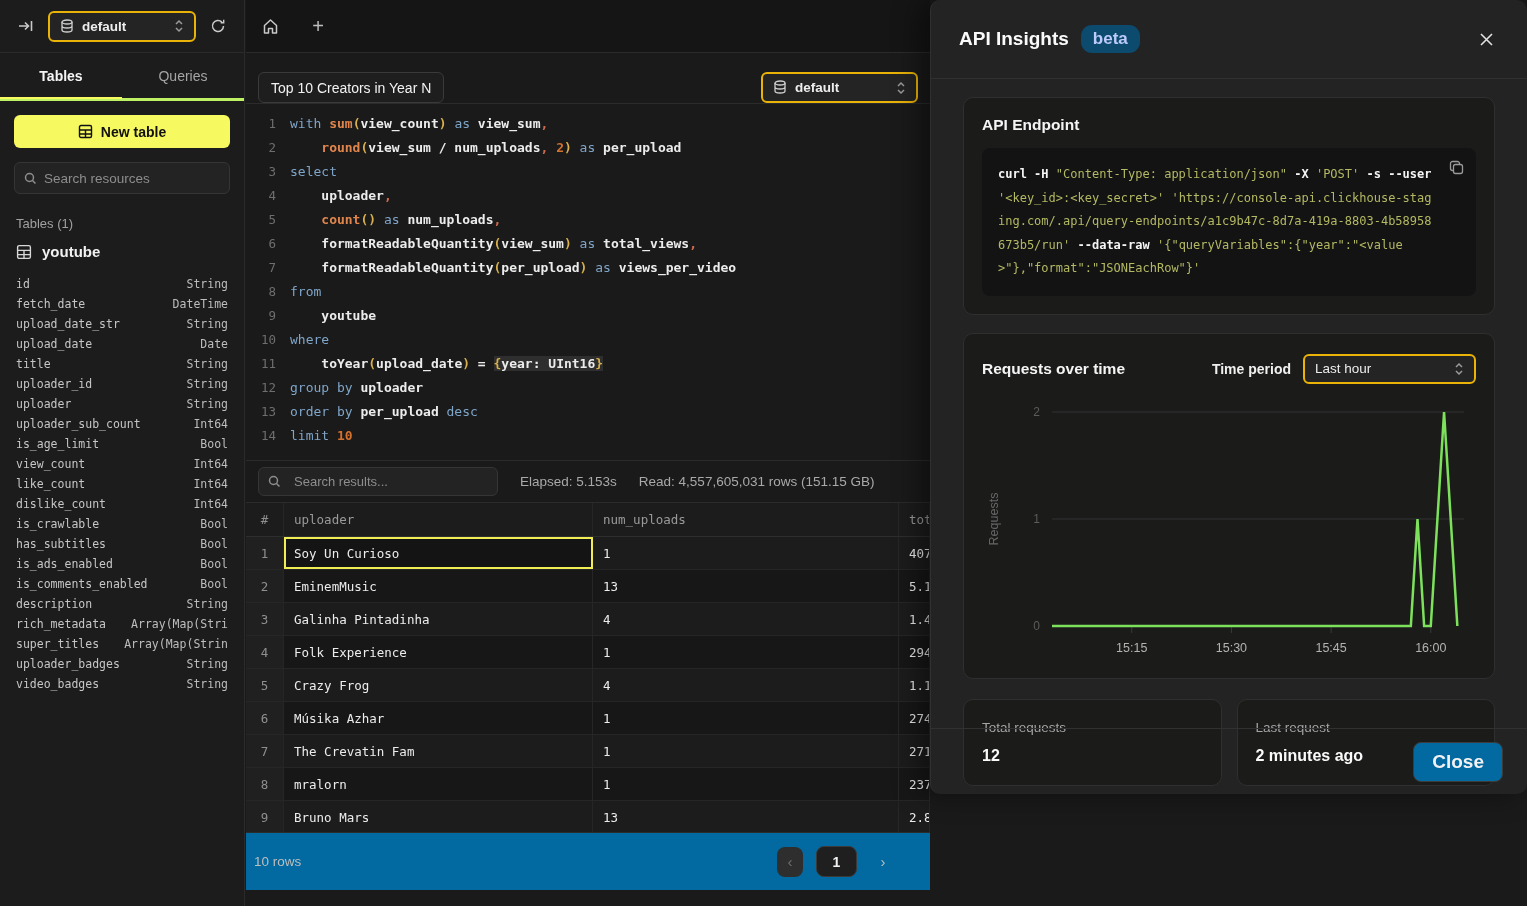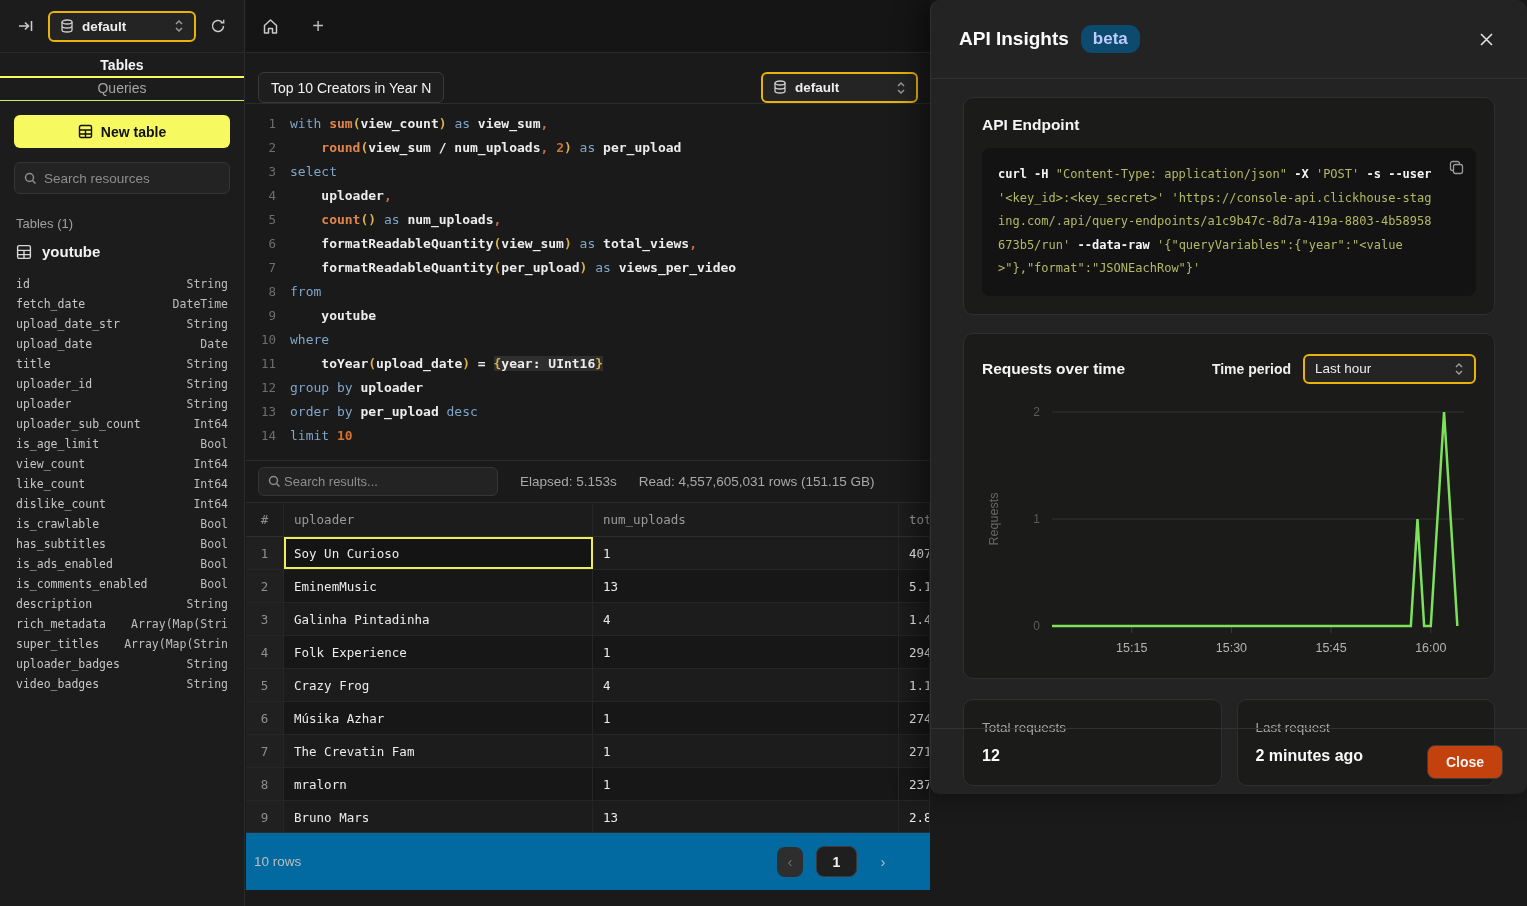--- a/index.html
+++ b/index.html
@@ -8,21 +8,21 @@
   #app { position:relative; width:1527px; height:906px; background:#1a1a1a; overflow:hidden; color:#ececec; }
   .mono { font-family:"DejaVu Sans Mono", monospace; }
 
   
   #sidebar { position:absolute; left:0; top:0; width:245px; height:906px; background:#1c1c1c; border-right:1px solid #2b2b2b; }
   .sb-top { height:53px; display:flex; align-items:center; padding:0 12px; gap:8px; border-bottom:1px solid #2b2b2b; }
   .icon-btn { width:28px; height:28px; display:flex; align-items:center; justify-content:center; border-radius:6px; cursor:pointer; color:#c9c9c9; flex:0 0 auto; }
   .select-box { display:flex; align-items:center; gap:8px; background:#242424; border:2px solid #eab308; border-radius:6px; height:31px; padding:0 10px; color:#ededed; font-size:13.5px; font-weight:700; cursor:pointer; }
   .select-box .grow { flex:1; }
   .sb-select { flex:1; }
-  .sb-tabs { display:flex; height:48px; border-bottom:1px solid #bef264;flex-direction:column; }
+  .sb-tabs { display:flex; height:48px; border-bottom:3px solid #bef264; }
   .sb-tab { flex:1; display:flex; align-items:center; justify-content:center; font-size:14px; color:#a5a5a5; cursor:pointer; position:relative; }
   .sb-tab.active { color:#f5f5f5; font-weight:700; }
   .sb-tab.active::after { content:""; position:absolute; left:0; right:0; bottom:-1px; height:2px; background:#f6f95f; }
   .new-table { margin:14px 14px 0; height:33px; background:#f6f95f; color:#111; border-radius:6px; display:flex; align-items:center; justify-content:center; gap:8px; font-size:14px; font-weight:700; cursor:pointer; }
   .sb-search { margin:14px 14px 0; height:32px; background:#232323; border:1px solid #353535; border-radius:6px; display:flex; align-items:center; padding:0 9px; gap:7px; }
   .sb-search input { flex:1; background:transparent; border:none; outline:none; color:#dcdcdc; font-size:13.5px; font-family:"Liberation Sans",sans-serif; }
   .sb-search input::placeholder { color:#8d8d8d; }
   .sb-section { margin:22px 16px 0; font-size:13px; color:#a0a0a0; }
   .sb-table-item { margin:12px 16px 0; display:flex; align-items:center; gap:10px; font-size:15px; font-weight:700; color:#f2f2f2; cursor:pointer; }
   #col-list { margin:14px 16px 0; }
@@ -47,21 +47,21 @@
   .code-line .ln { width:30px; text-align:right; color:#6e6e6e; flex:0 0 auto; font-size:12.5px; }
   .code-line .ct { padding-left:14px; white-space:pre; }
   .s-k { color:#7fa5c9; } .s-f { color:#e0854c; font-weight:700; } .s-p { color:#d9b04c; font-weight:700; }
   .s-i { color:#ececec; font-weight:700; } .s-n { color:#d2722e; font-weight:700; } .s-c { color:#cf6a4c; font-weight:700; }
   .s-t { color:#ececec; }
   .s-hb { color:#d9b04c; background:#2e2e2e; font-weight:700; }
   .s-ht { color:#ececec; background:#2e2e2e; font-weight:700; }
 
   
   .results-toolbar { height:42px; border-top:1px solid #2b2b2b; display:flex; align-items:center; padding:0 12px; gap:22px; }
-  .res-search { width:240px; height:29px; background:#232323; border:1px solid #353535; border-radius:6px; display:flex; align-items:center; padding:0 9px; gap:3px; }
+  .res-search { width:240px; height:29px; background:#232323; border:1px solid #353535; border-radius:6px; display:flex; align-items:center; padding:0 9px; gap:13px; }
   .res-search input { flex:1; background:transparent; border:none; outline:none; color:#dcdcdc; font-size:13px; font-family:"Liberation Sans",sans-serif; }
   .res-search input::placeholder { color:#8d8d8d; }
   .res-meta { font-size:13.5px; color:#a9a9a9; }
   #rtable { border-top:1px solid #2b2b2b; }
   .trow { display:grid; grid-template-columns:38px 309px 306px 1fr; height:33px; border-bottom:1px solid #262626; font-family:"DejaVu Sans Mono",monospace; font-size:12.5px; }
   .trow.thead { height:34px; color:#9a9a9a; border-bottom:1px solid #2e2e2e; background:#1c1c1c; }
   .trow .c { display:flex; align-items:center; padding:0 10px; border-right:1px solid #262626; overflow:hidden; white-space:nowrap; }
   .trow .c.rn { justify-content:center; background:#202020; color:#8f8f8f; padding:0; }
   .trow.thead .c.rn { background:#1c1c1c; }
   .trow.odd  { background:#1c1c1c; }
@@ -89,21 +89,21 @@
   .copy-btn { position:absolute; top:12px; right:12px; color:#9a9a9a; cursor:pointer; }
   .rot-head { display:flex; align-items:center; padding:20px 18px 0; }
   .tp-label { margin-left:auto; font-size:14px; font-weight:700; color:#f0f0f0; margin-right:12px; }
   .tp-select { width:173px; height:30px; }
   #chart-wrap { padding:10px 18px 14px; }
   .stats-row { display:flex; gap:15px; margin:20px 32px 0; }
   .stat-card { flex:1; background:#1b1b1a; border:1px solid #2f2f2f; border-radius:10px; padding:20px 18px; }
   .stat-label { font-size:13.5px; color:#a5a5a5; }
   .stat-value { margin-top:12px; font-size:16px; font-weight:800; color:#fafafa; }
   .ins-footer { position:absolute; left:0; bottom:0; width:100%; height:66px; border-top:1px solid #313131; display:flex; align-items:center; justify-content:flex-end; padding:0 24px; }
-  .close-btn { background:#c2410c; border:1px solid #3c3c3c; border-radius:8px; color:#f2f2f2; font-size:14px; font-weight:700; padding:8px 18px; cursor:pointer; }
+  .close-btn { background:#0369a1; border:1px solid #3c3c3c; border-radius:8px; color:#f2f2f2; font-size:19px; font-weight:700; padding:8px 18px; cursor:pointer; }
   svg { display:block; }
 </style>
 </head>
 <body>
 
 <div id="app">
 
   <div id="sidebar">
     <div class="sb-top">
       <div class="icon-btn">

